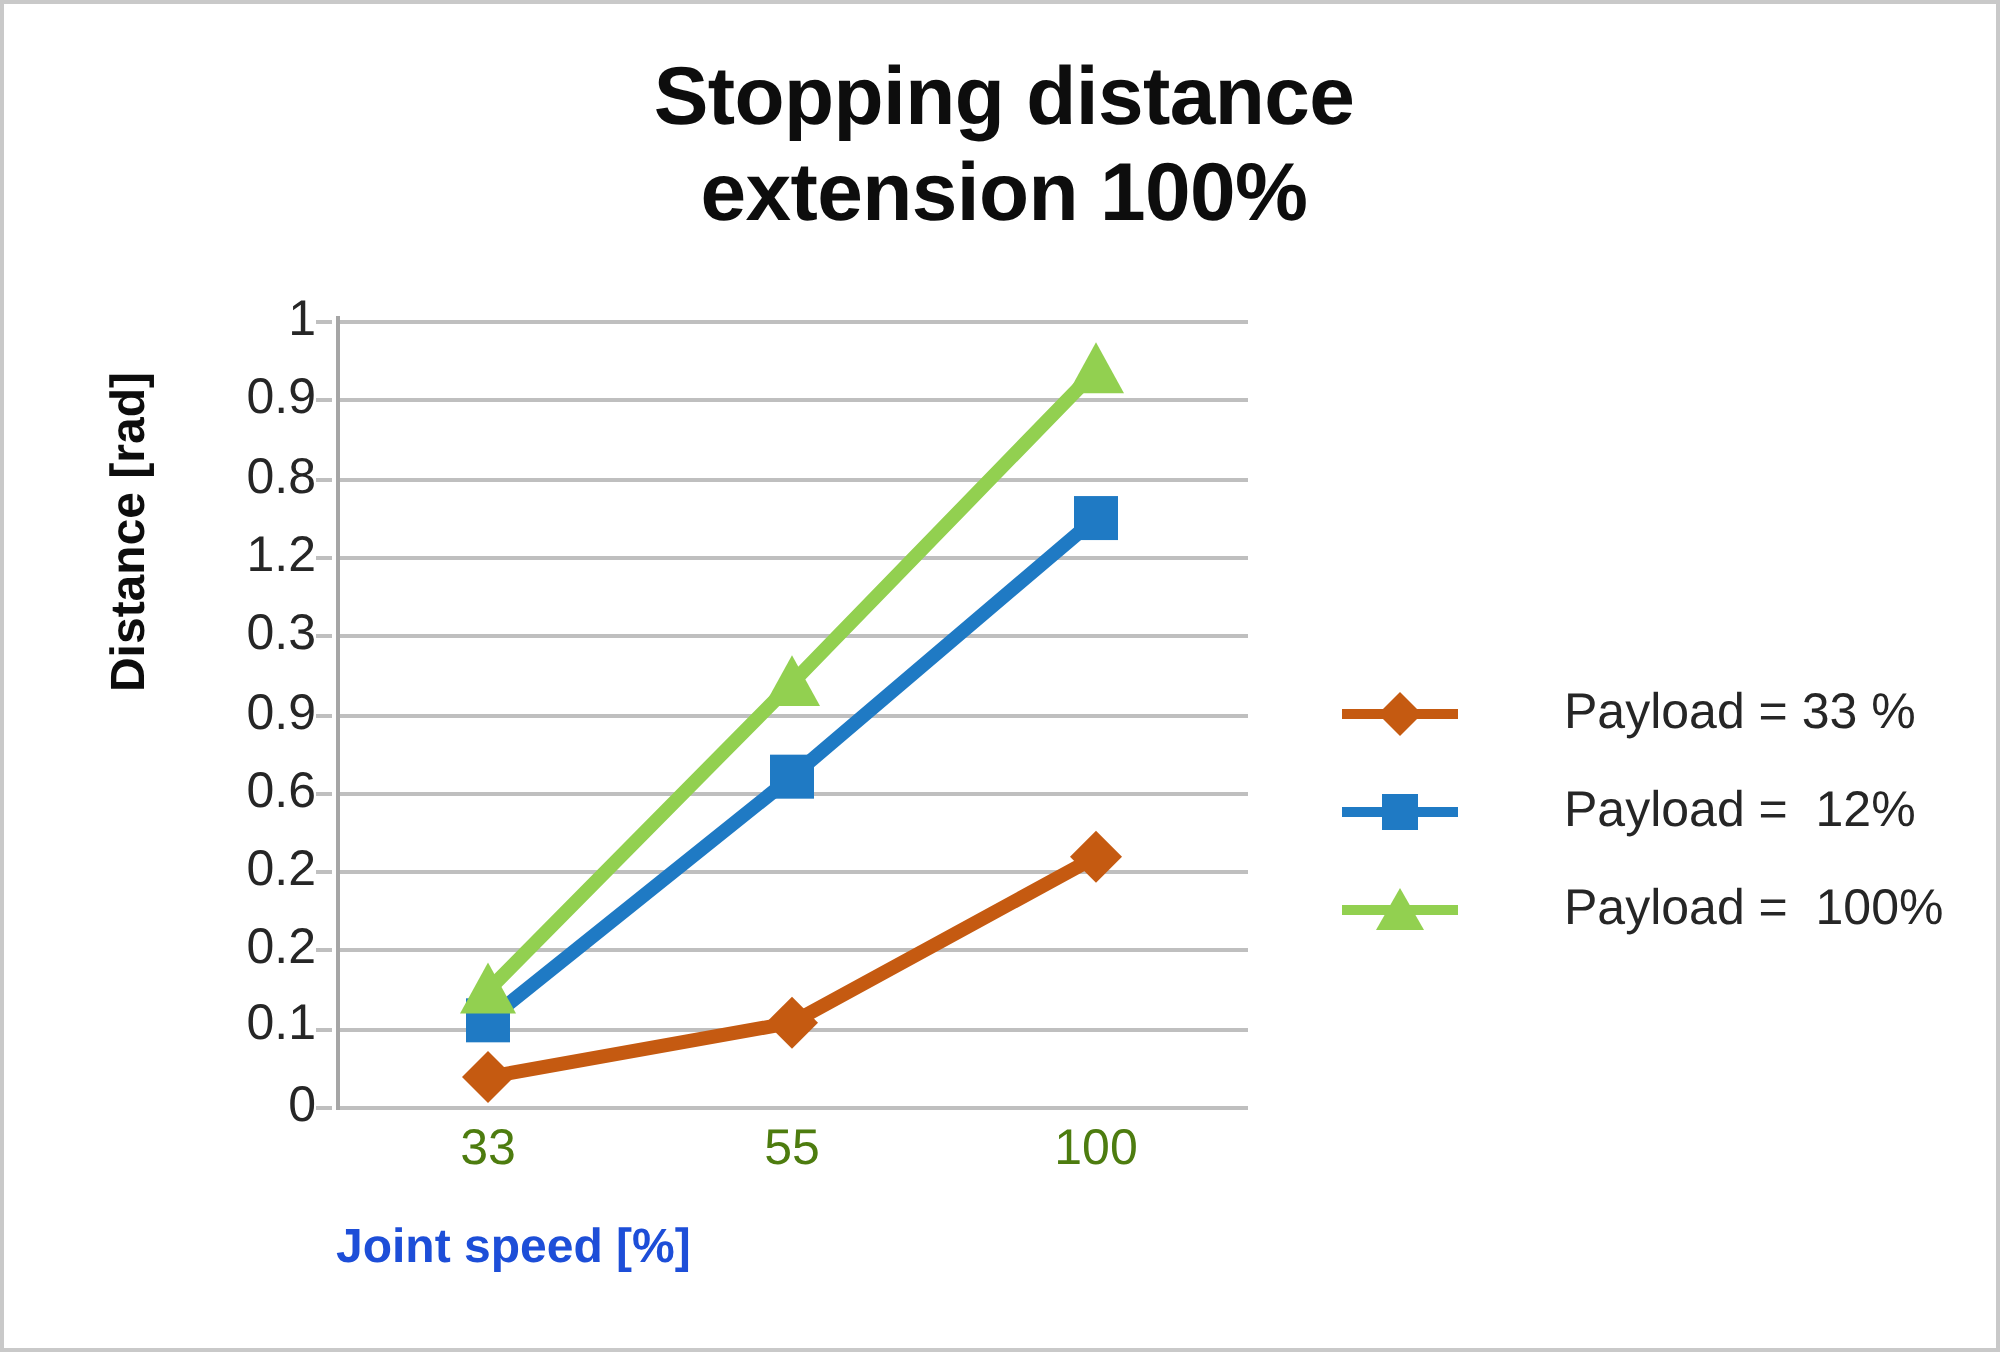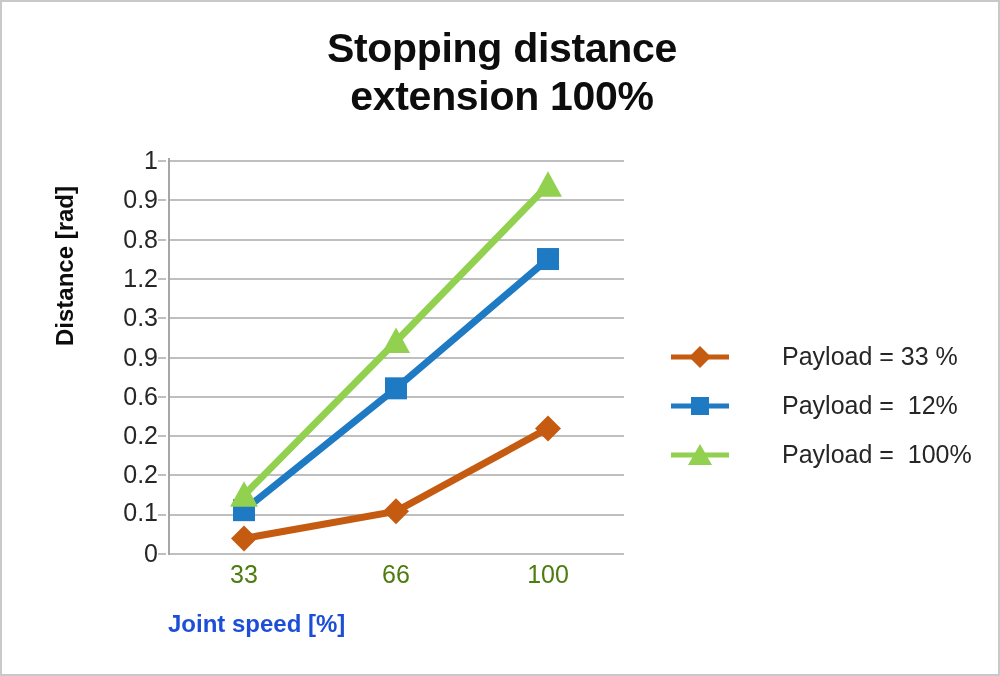--- a/index.html
+++ b/index.html
@@ -203,21 +203,21 @@
       <div class="y-tick-label" style="top: 196.5px;">0.9</div>
       <div class="y-tick-label" style="top: 235.8px;">0.6</div>
       <div class="y-tick-label" style="top: 275.1px;">0.2</div>
       <div class="y-tick-label" style="top: 314.4px;">0.2</div>
       <div class="y-tick-label" style="top: 352px;">0.1</div>
       <div class="y-tick-label" style="top: 393px;">0</div>
     </div>
 
   <div id="x-tick-labels">
       <div class="x-tick-label" style="left: 76px;">33</div>
-      <div class="x-tick-label" style="left: 228px;">66</div>
+      <div class="x-tick-label" style="left: 228px;">55</div>
       <div class="x-tick-label" style="left: 380px;">100</div>
     </div>
 
   <svg id="series-svg" viewBox="0 0 1000 676" xmlns="http://www.w3.org/2000/svg">
       <g>
         <polyline points="242,536.4590000000001 394,509.342 546,426.41900000000004" fill="none" stroke="#C55A11" stroke-width="7" stroke-linejoin="round" stroke-linecap="round"></polyline>
         <polygon points="242,523.4590000000001 255,536.4590000000001 242,549.4590000000001 229,536.4590000000001" fill="#C55A11"></polygon>
         <polygon points="394,496.342 407,509.342 394,522.342 381,509.342" fill="#C55A11"></polygon>
         <polygon points="546,413.41900000000004 559,426.41900000000004 546,439.41900000000004 533,426.41900000000004" fill="#C55A11"></polygon>
       </g>

